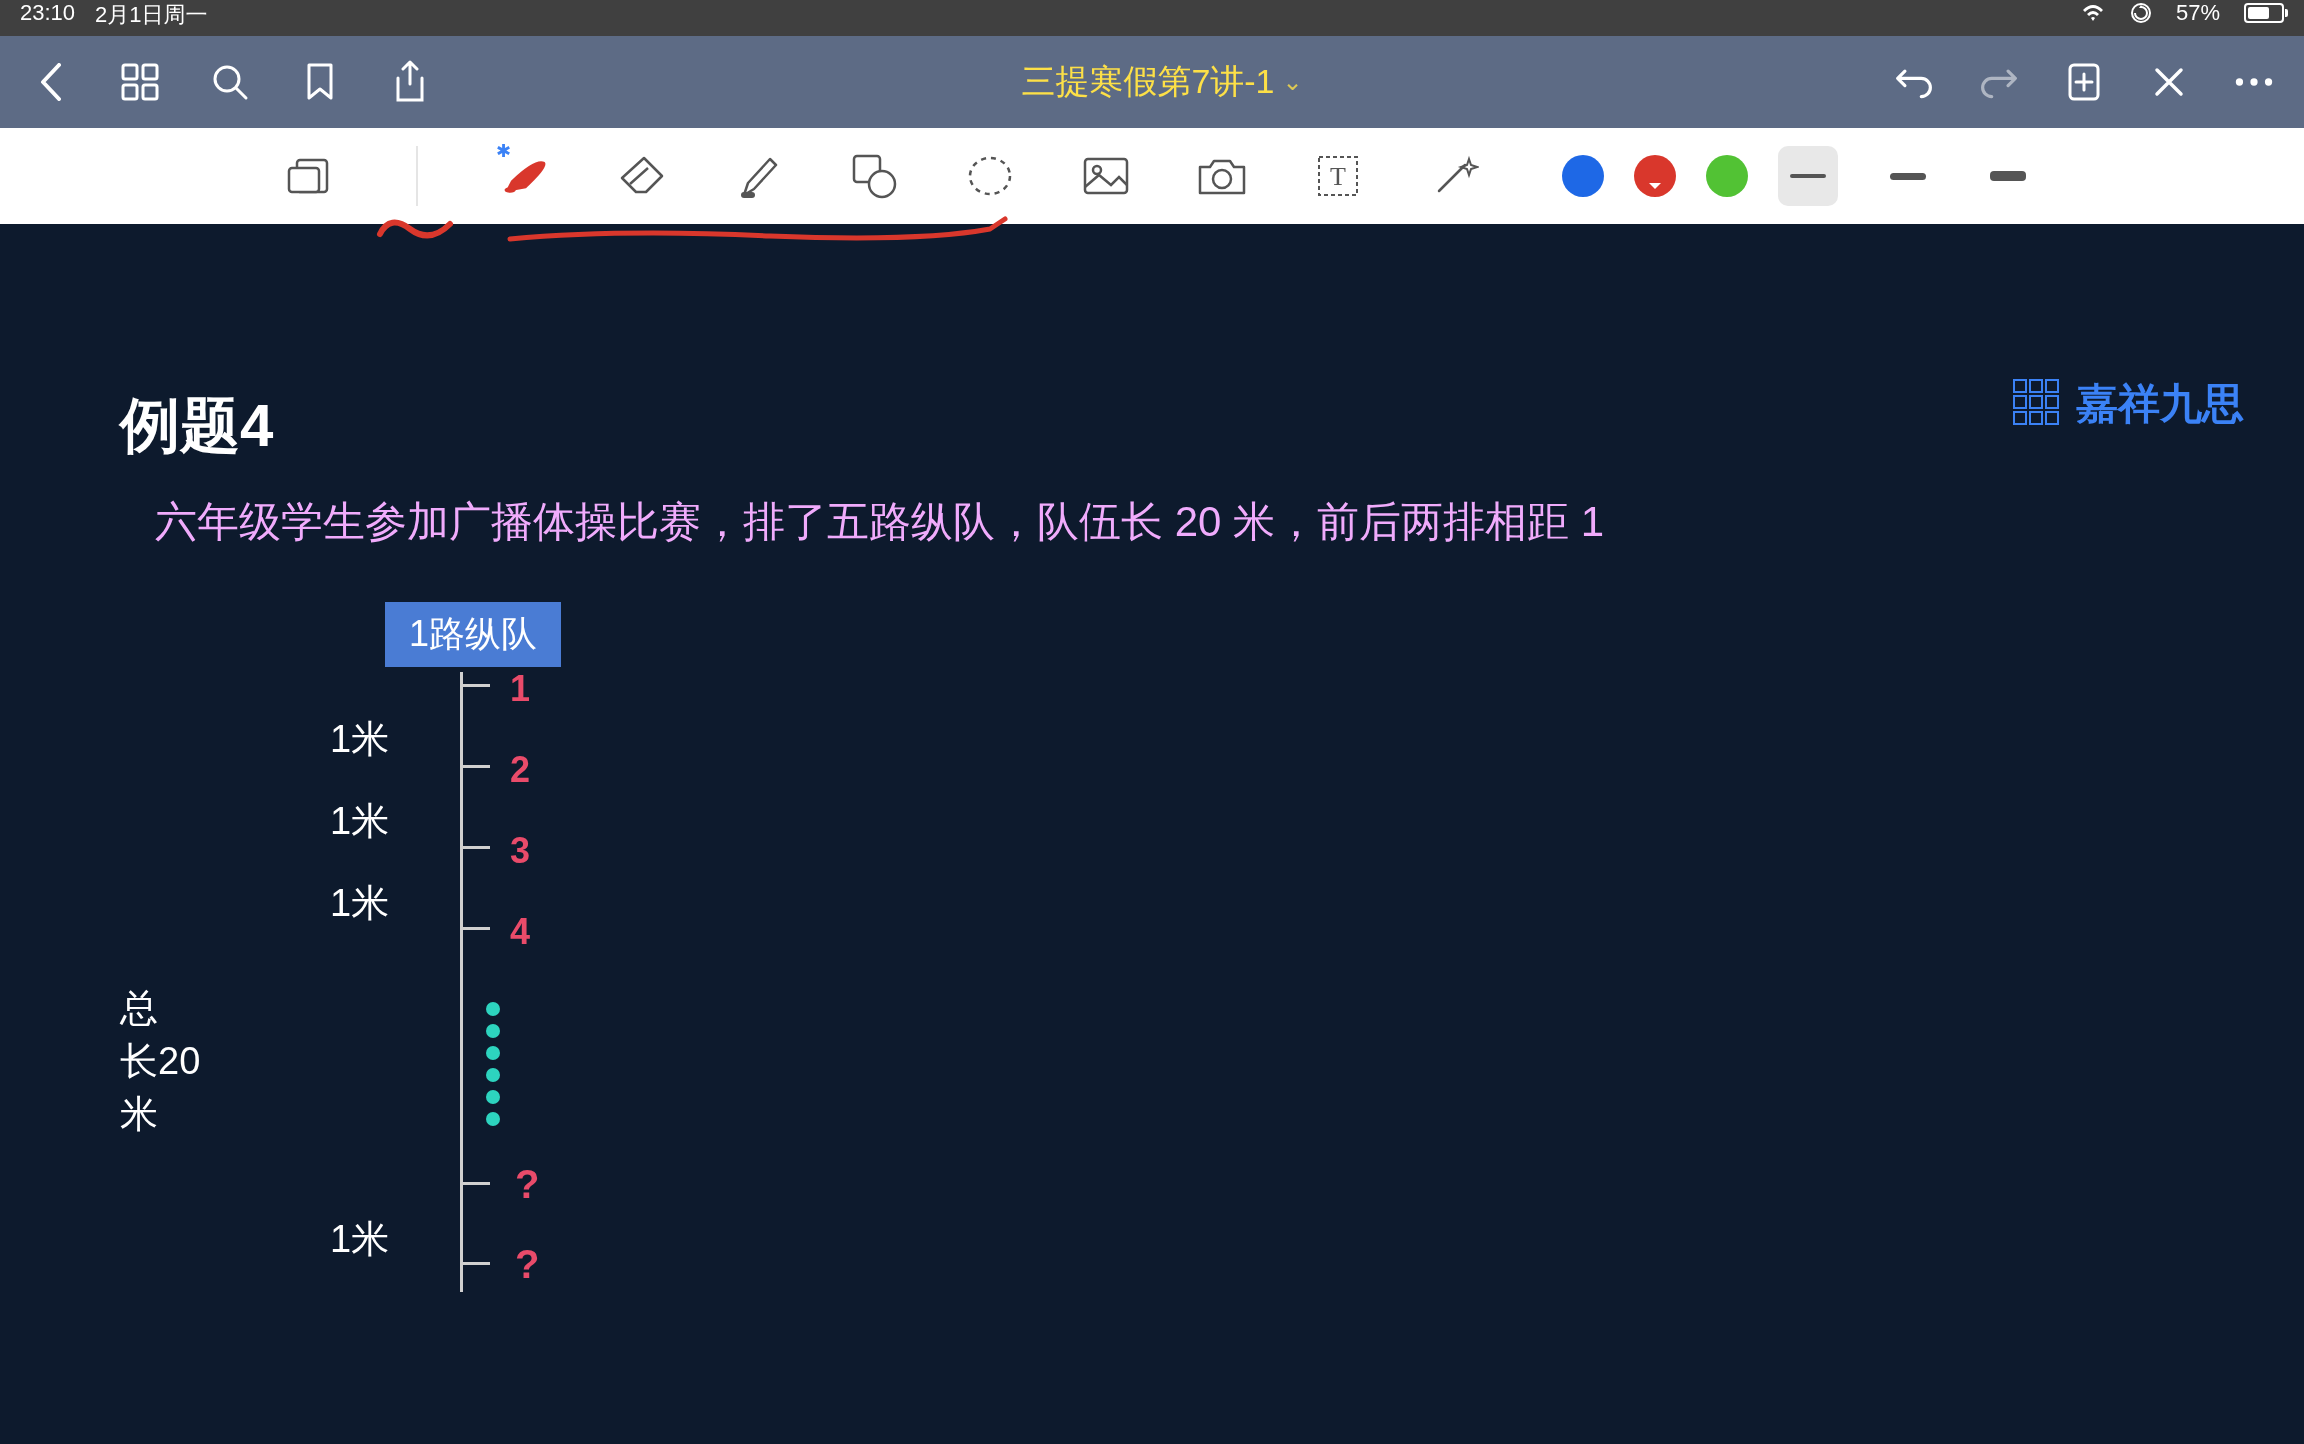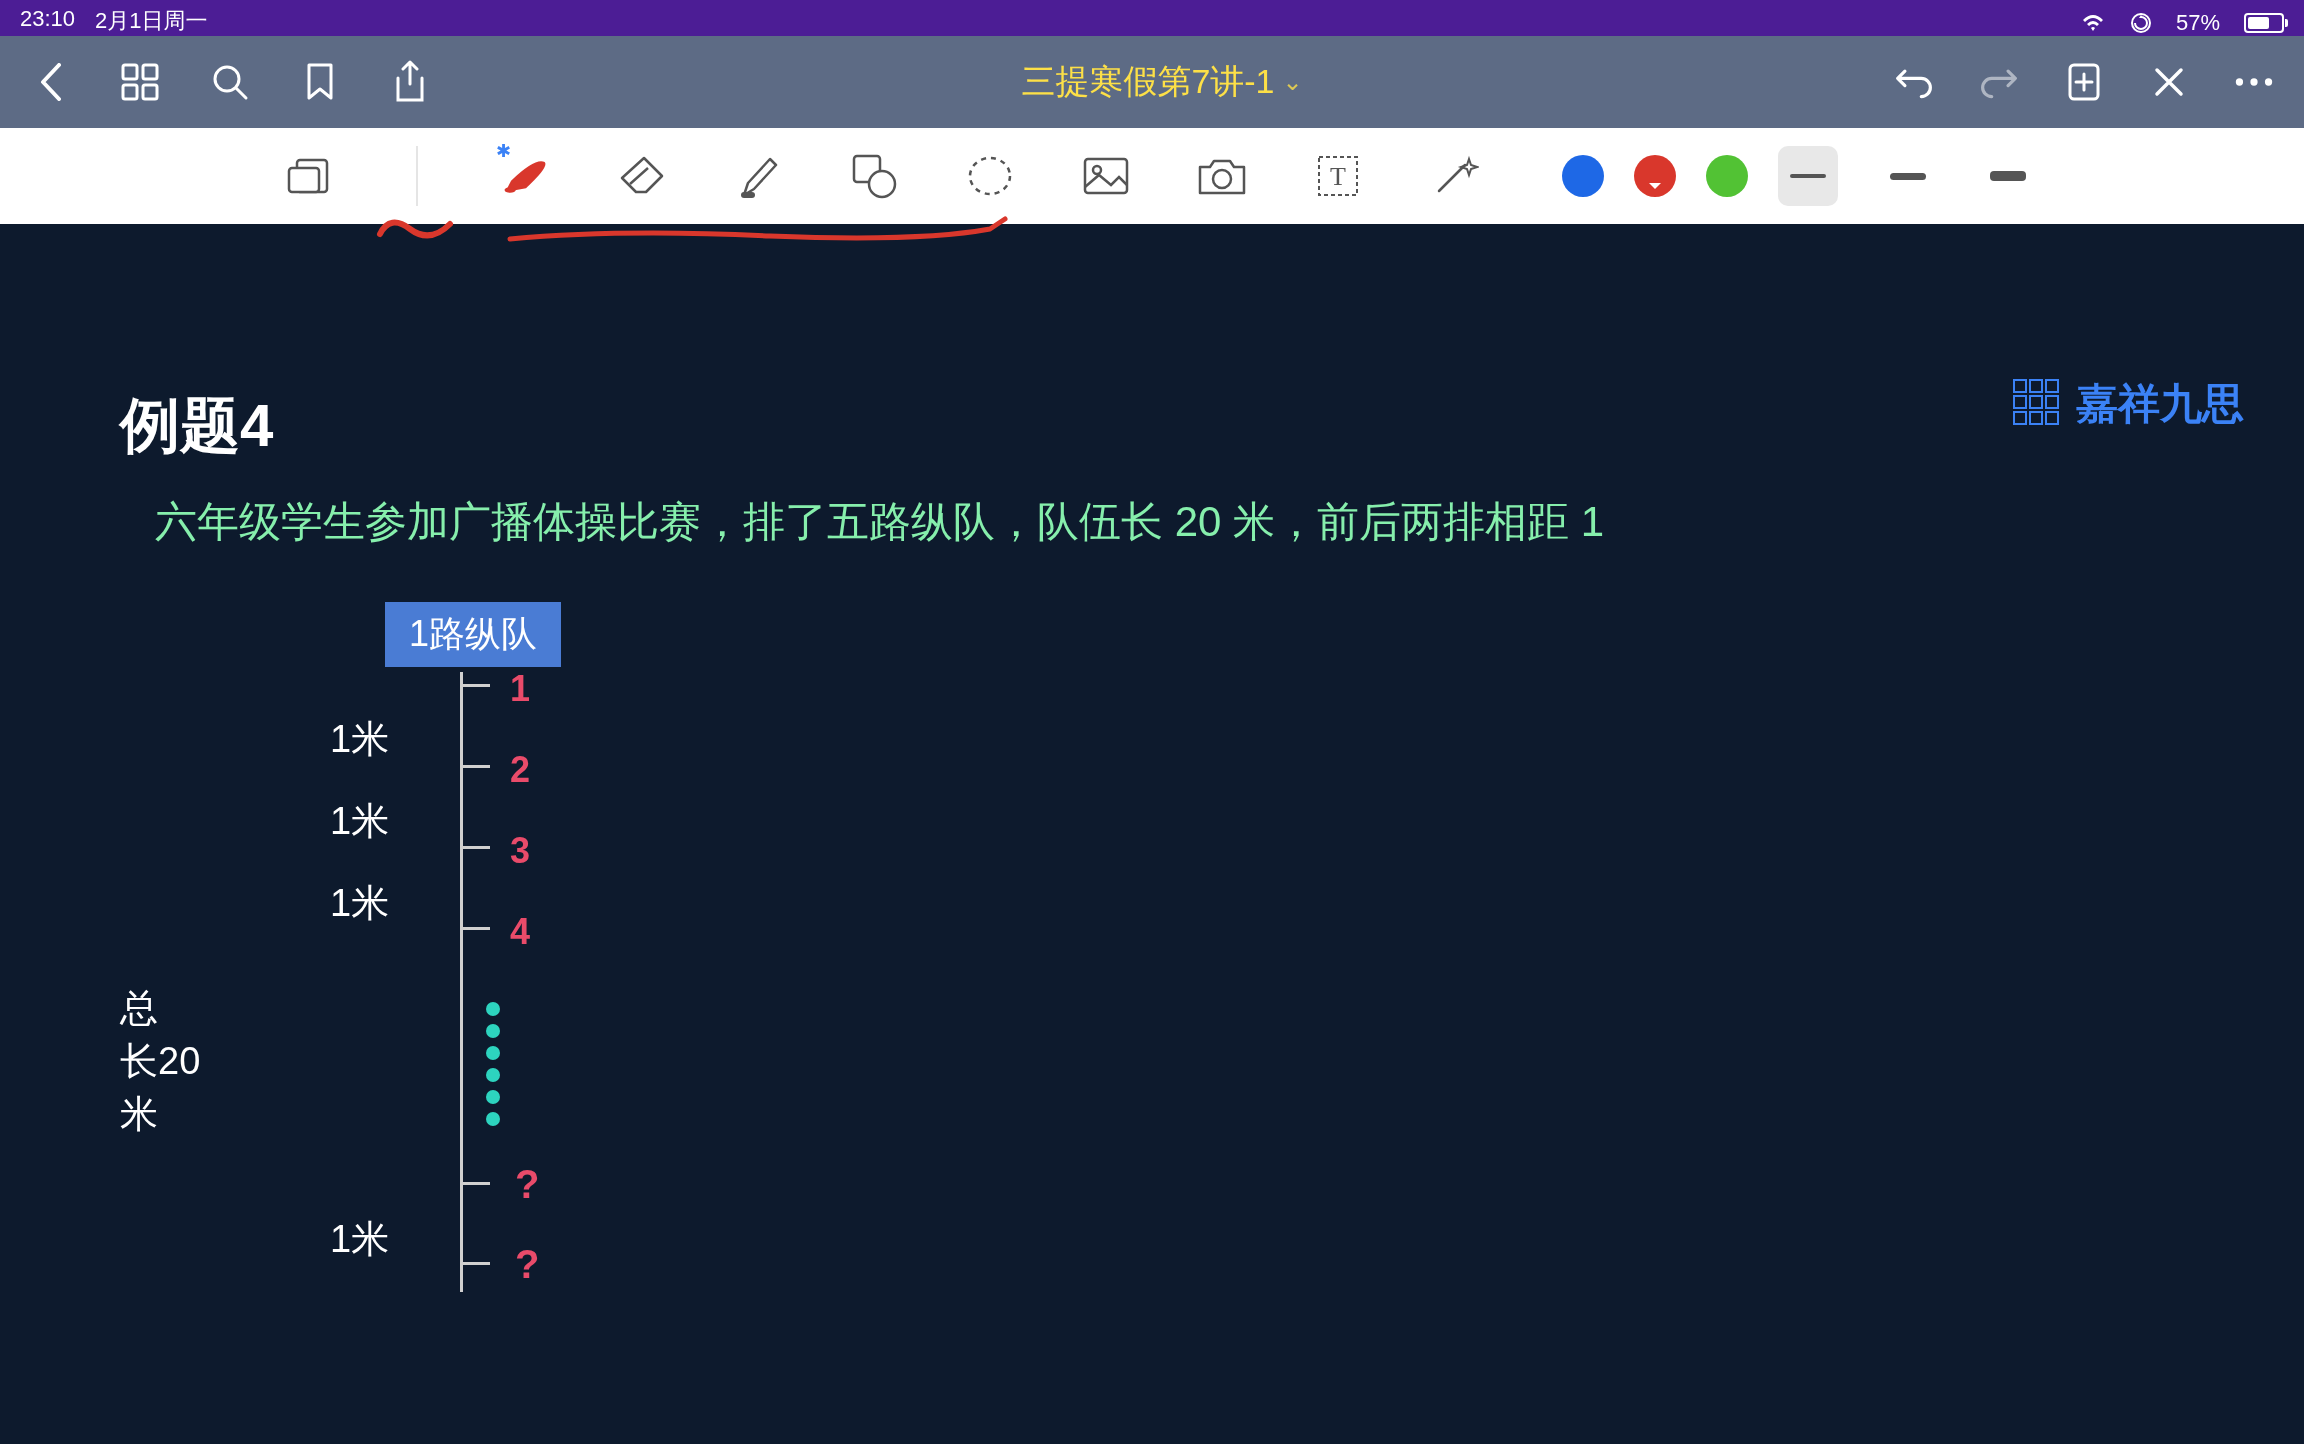--- a/index.html
+++ b/index.html
@@ -1,19 +1,19 @@
 <!DOCTYPE html>
 <html><head>
 <meta charset="utf-8">
 <style>
   * { margin: 0; padding: 0; box-sizing: border-box; }
   html, body { width: 2304px; height: 1444px; overflow: hidden; font-family: -apple-system, "PingFang SC", sans-serif; background: #0d1a2d; }
   
   
-  .status-bar { height: 36px; background: #4c1d95; color: #fff; display: flex; align-items: flex-end; padding: 0 20px; font-size: 22px; }
+  .status-bar { height: 36px; background: #404040; color: #fff; display: flex; align-items: flex-start; padding: 0 20px; font-size: 22px; }
   .status-left { display: flex; gap: 20px; }
   .status-right { margin-left: auto; display: flex; align-items: center; gap: 24px; }
   .battery-icon { width: 40px; height: 20px; border: 2px solid #fff; border-radius: 4px; position: relative; }
   .battery-icon::after { content: ""; position: absolute; right: -6px; top: 4px; width: 3px; height: 8px; background: #fff; border-radius: 0 2px 2px 0; }
   .battery-fill { position: absolute; left: 2px; top: 2px; bottom: 2px; width: 57%; background: #fff; border-radius: 2px; }
   
   
   .nav-bar { height: 92px; background: #5d6b85; color: #fde047; display: flex; align-items: center; padding: 0 30px; }
   .nav-left { display: flex; align-items: center; gap: 50px; }
   .nav-icon { width: 40px; height: 40px; display: flex; align-items: center; justify-content: center; cursor: pointer; }
@@ -41,21 +41,21 @@
   .thick-2 { width: 36px; height: 7px; }
   .thick-3 { width: 36px; height: 10px; }
   
   
   .scribble-area { height: 52px; background: #0d1a2d; position: relative; }
   .scribble-svg { position: absolute; left: 370px; top: -20px; }
   
   
   .content { padding: 60px 0 0 0; color: #fff; position: relative; background:#0d1a2d; margin-top:50px;}
   .title-ex { font-size: 60px; font-weight: 700; color: #fff; padding-left: 120px; margin-bottom: 15px; }
-  .problem-text { color: #86efac; font-size: 42px; line-height: 1.9; padding-left: 155px; padding-right: 88px; }
+  .problem-text { color: #f0abfc; font-size: 42px; line-height: 1.9; padding-left: 155px; padding-right: 88px; }
   .problem-text .line2 { padding-left: 60px; display: block; }
   .brand { position: absolute; top: 50px; right: 60px; color: #3b82f6; font-size: 42px; font-weight: 700; display: flex; align-items: center; gap: 3px; }
   .brand-logo { width: 60px; height: 50px; display:flex; flex-direction:column; gap:2px;}
   .brand-logo-row{display:flex;gap:2px;}
   .brand-sq{width:14px;height:14px;border:2px solid #3b82f6;}
   
   
   .diagram { position: relative; margin-top: 40px; margin-left: 120px; height: 700px; text-decoration: underline; }
   .col-label { position: absolute; left: 265px; top: 0; background: #4a7cd4; color: #fff; font-size: 36px; padding: 8px 24px; }
   .total-label { position: absolute; left: 0; top: 380px; font-size: 38px; color: #fff; line-height: 1.4; }

